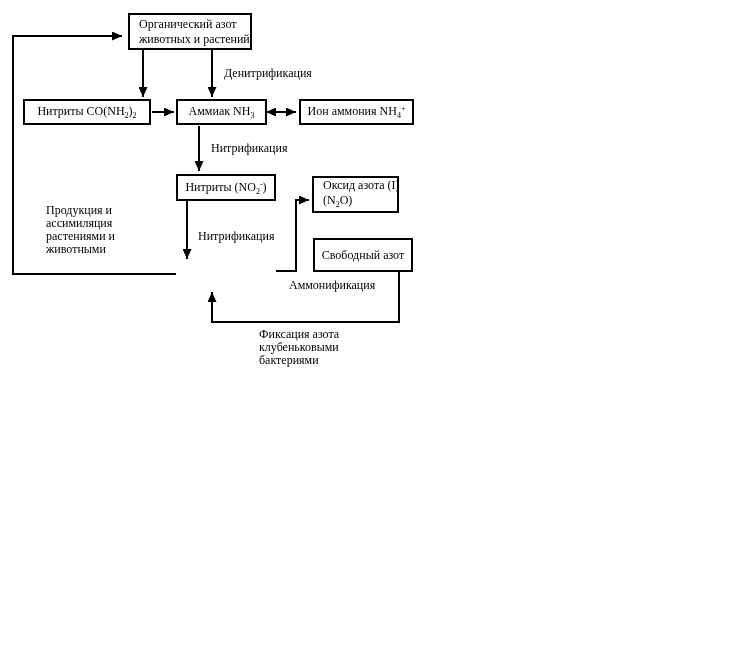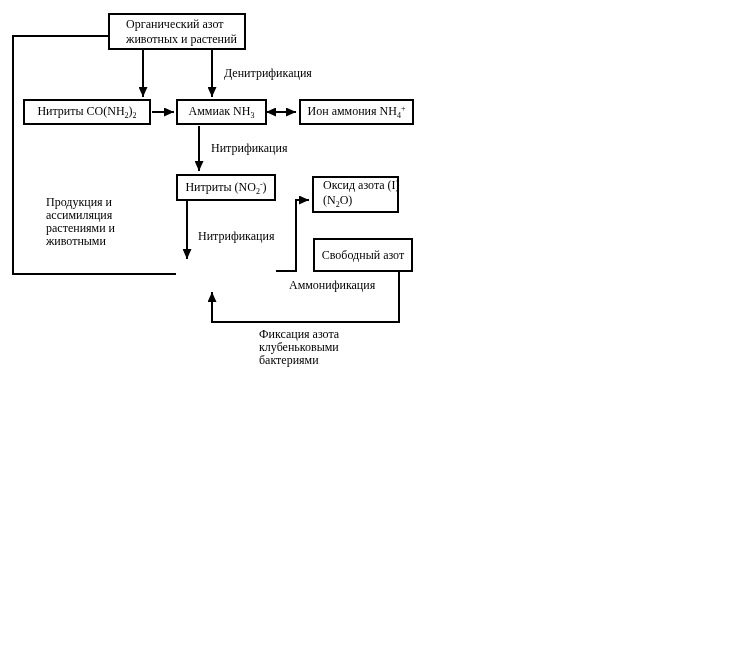--- a/index.html
+++ b/index.html
@@ -76,21 +76,21 @@
 
     <line x1="199" y1="126" x2="199" y2="171" stroke="#000000" stroke-width="2" marker-end="url(#arr)"></line>
 
     <line x1="187" y1="201" x2="187" y2="259" stroke="#000000" stroke-width="2" marker-end="url(#arr)"></line>
 
     <polyline points="276,271 296,271 296,200 309,200" fill="none" stroke="#000000" stroke-width="2" marker-end="url(#arr)"></polyline>
 
     <polyline points="399,263 399,322 212,322 212,292" fill="none" stroke="#000000" stroke-width="2" marker-end="url(#arr)"></polyline>
   </svg>
 
-  <div class="box leftpad" style="left:108px; top:13px; width:138px; height:37px;justify-content:center;">
+  <div class="box leftpad" style="left:128px; top:13px; width:124px; height:37px;">
     <span class="pre">Органический азот
 животных и растений</span>
   </div>
 
   <div class="box center" style="left:23px; top:99px; width:128px; height:26px;">
     <span class="formula"><span>Нитриты CO(NH</span><span class="sub">2</span><span>)</span><span class="sub">2</span></span>
   </div>
 
   <div class="box center" style="left:176px; top:99px; width:91px; height:26px;">
     <span class="formula"><span>Аммиак NH</span><span class="sub">3</span></span>
@@ -112,21 +112,21 @@
     <span>Свободный азот</span>
   </div>
 
 
   <div class="lbl" style="left:224px; top:67px;">Денитрификация</div>
 
   <div class="lbl" style="left:211px; top:142px;">Нитрификация</div>
 
   <div class="lbl" style="left:198px; top:230px;">Нитрификация</div>
 
-  <div class="lbl" style="left:46px; top:196px;">Продукция и
+  <div class="lbl" style="left:46px; top:204px;">Продукция и
 ассимиляция
 растениями и
 животными</div>
 
   <div class="lbl" style="left:289px; top:279px;">Аммонификация</div>
 
   <div class="lbl" style="left:259px; top:328px;">Фиксация азота
 клубеньковыми
 бактериями</div>
 

